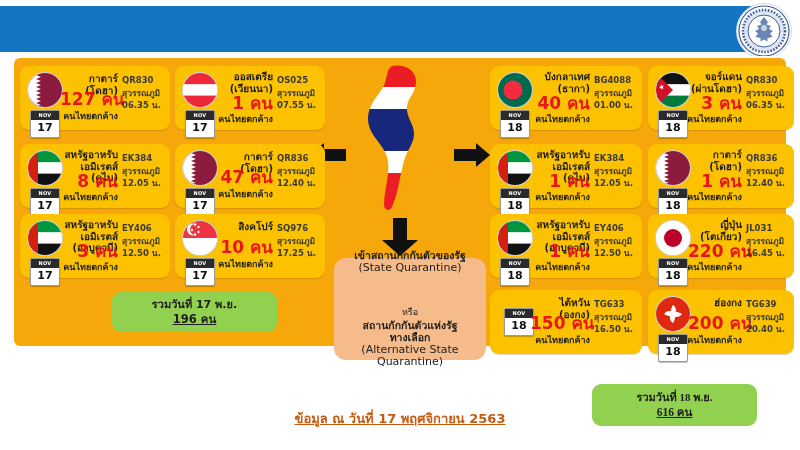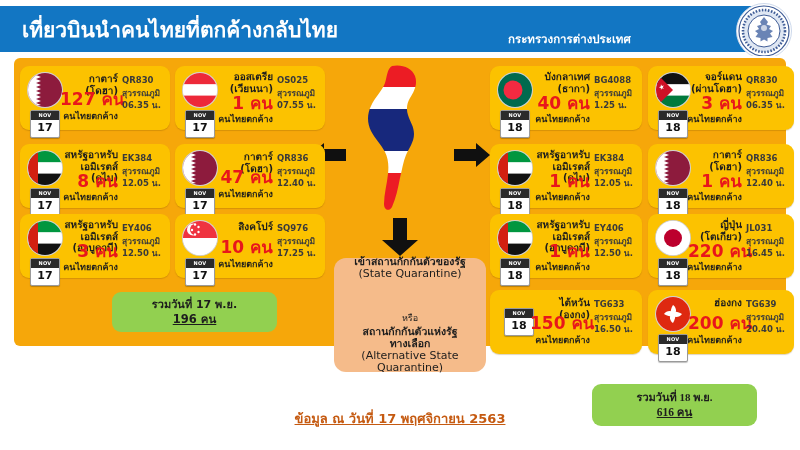--- a/index.html
+++ b/index.html
@@ -78,21 +78,21 @@
   .c-right{
     position:absolute;font-size:8.5px;color:#3a3a3a;line-height:12.5px;
     text-align:left;white-space:nowrap;font-weight:bold;
   }
   
   .map-wrap{position:absolute;left:352px;top:62px;width:96px;height:150px;}
   .arrow-left,.arrow-right{position:absolute;top:142px;}
   .arrow-down{position:absolute;left:378px;top:216px;}
   
   .qbox{
-    position:absolute;left:334px;top:258px;width:152px;height:114px;
+    position:absolute;left:334px;top:258px;width:152px;height:102px;
     background:#f5bb8a;border-radius:12px;
     display:flex;flex-direction:column;align-items:center;justify-content:center;
     text-align:center;line-height:12.5px;
   }
   .q-th{font-size:10.5px;font-weight:bold;color:#1d1d1d;}
   .q-en{font-size:11px;color:#1d1d1d;}
   .q-or{font-size:9px;color:#1d1d1d;margin-top:32px;}
   
   .total{
     position:absolute;background:#92d050;border-radius:9px;
@@ -110,22 +110,20 @@
   .footer{
     position:absolute;left:0;top:408px;width:800px;text-align:center;
     font-size:13px;font-weight:bold;color:#c55a11;text-decoration:underline;
   }
 </style>
 </head>
 <body>
 
 <div class="header">
   <div class="header-band"></div>
-  <div class="header-title">เที่ยวบินนำคนไทยที่ตกค้างกลับไทย</div>
-  <div class="header-sub">กระทรวงการต่างประเทศ</div>
   <div class="seal">
     <svg width="54" height="54" viewBox="0 0 54 54">
       <circle cx="27" cy="27" r="25" fill="none" stroke="#3f5c96" stroke-width="1.2"></circle>
       <circle cx="27" cy="27" r="21" fill="none" stroke="#3f5c96" stroke-width="2.6" stroke-dasharray="1.5 1.6"></circle>
       <circle cx="27" cy="27" r="16" fill="none" stroke="#3f5c96" stroke-width="1"></circle>
       <path d="M27 13 l4 5 -1.5 2.5 L34 22 l-2 3 4 2 -3 2.5 2.5 3.5 -5 1 0 3.5 -3.5 -2 -3.5 2 0 -3.5 -5 -1 2.5 -3.5 -3 -2.5 4 -2 -2 -3 4.5 -1.5 -1.5 -2.5z" fill="#5a77ad" opacity="0.9"></path>
       <circle cx="27" cy="24" r="3" fill="#ffffff" opacity="0.65"></circle>
     </svg>
   </div>
   <div class="header-rule"></div>
@@ -291,21 +289,21 @@
         <rect width="34" height="34" fill="#006a4e"></rect>
         <circle cx="15" cy="17" r="9.5" fill="#f42a41"></circle>
       </svg></div>
     <div class="cal" style="left:10px;top:44px">
       <div class="cal-top">NOV</div>
       <div class="cal-day">18</div>
     </div>
     <div class="c-country" style="left:40px;top:5px;width:60px">บังกลาเทศ<br>(ธากา)</div>
     <div class="c-count" style="left:40px;top:28px;width:60px">40 คน</div>
     <div class="c-stranded" style="left:34px;top:48px;width:66px">คนไทยตกค้าง</div>
-    <div class="c-right" style="left:104px;top:8px;width:46px"><span>BG4088</span><br><span>สุวรรณภูมิ</span><br><span>1.25 น.</span></div>
+    <div class="c-right" style="left:104px;top:8px;width:46px"><span>BG4088</span><br><span>สุวรรณภูมิ</span><br><span>01.00 น.</span></div>
   </div>
 <div class="card" style="left: 648px; top: 66px; width: 146px; height: 64px;">
     <div class="flag"><svg width="34" height="34" viewBox="0 0 34 34">
         <rect width="34" height="11.4" fill="#111111"></rect>
         <rect y="11.4" width="34" height="11.2" fill="#ffffff"></rect>
         <rect y="22.6" width="34" height="11.4" fill="#007a3d"></rect>
         <path d="M0 0 L17 17 L0 34 Z" fill="#ce1126"></path>
         <path d="M5.5 17 l1.1 2 2.2-.6 -1.4 1.8 1.4 1.8 -2.2-.6 -1.1 2 -0.1-2.3 -2.2-.7 2.1-.9z" fill="#fff" transform="translate(0,-4) scale(0.9)"></path>
       </svg></div>
     <div class="cal" style="left:10px;top:44px">

